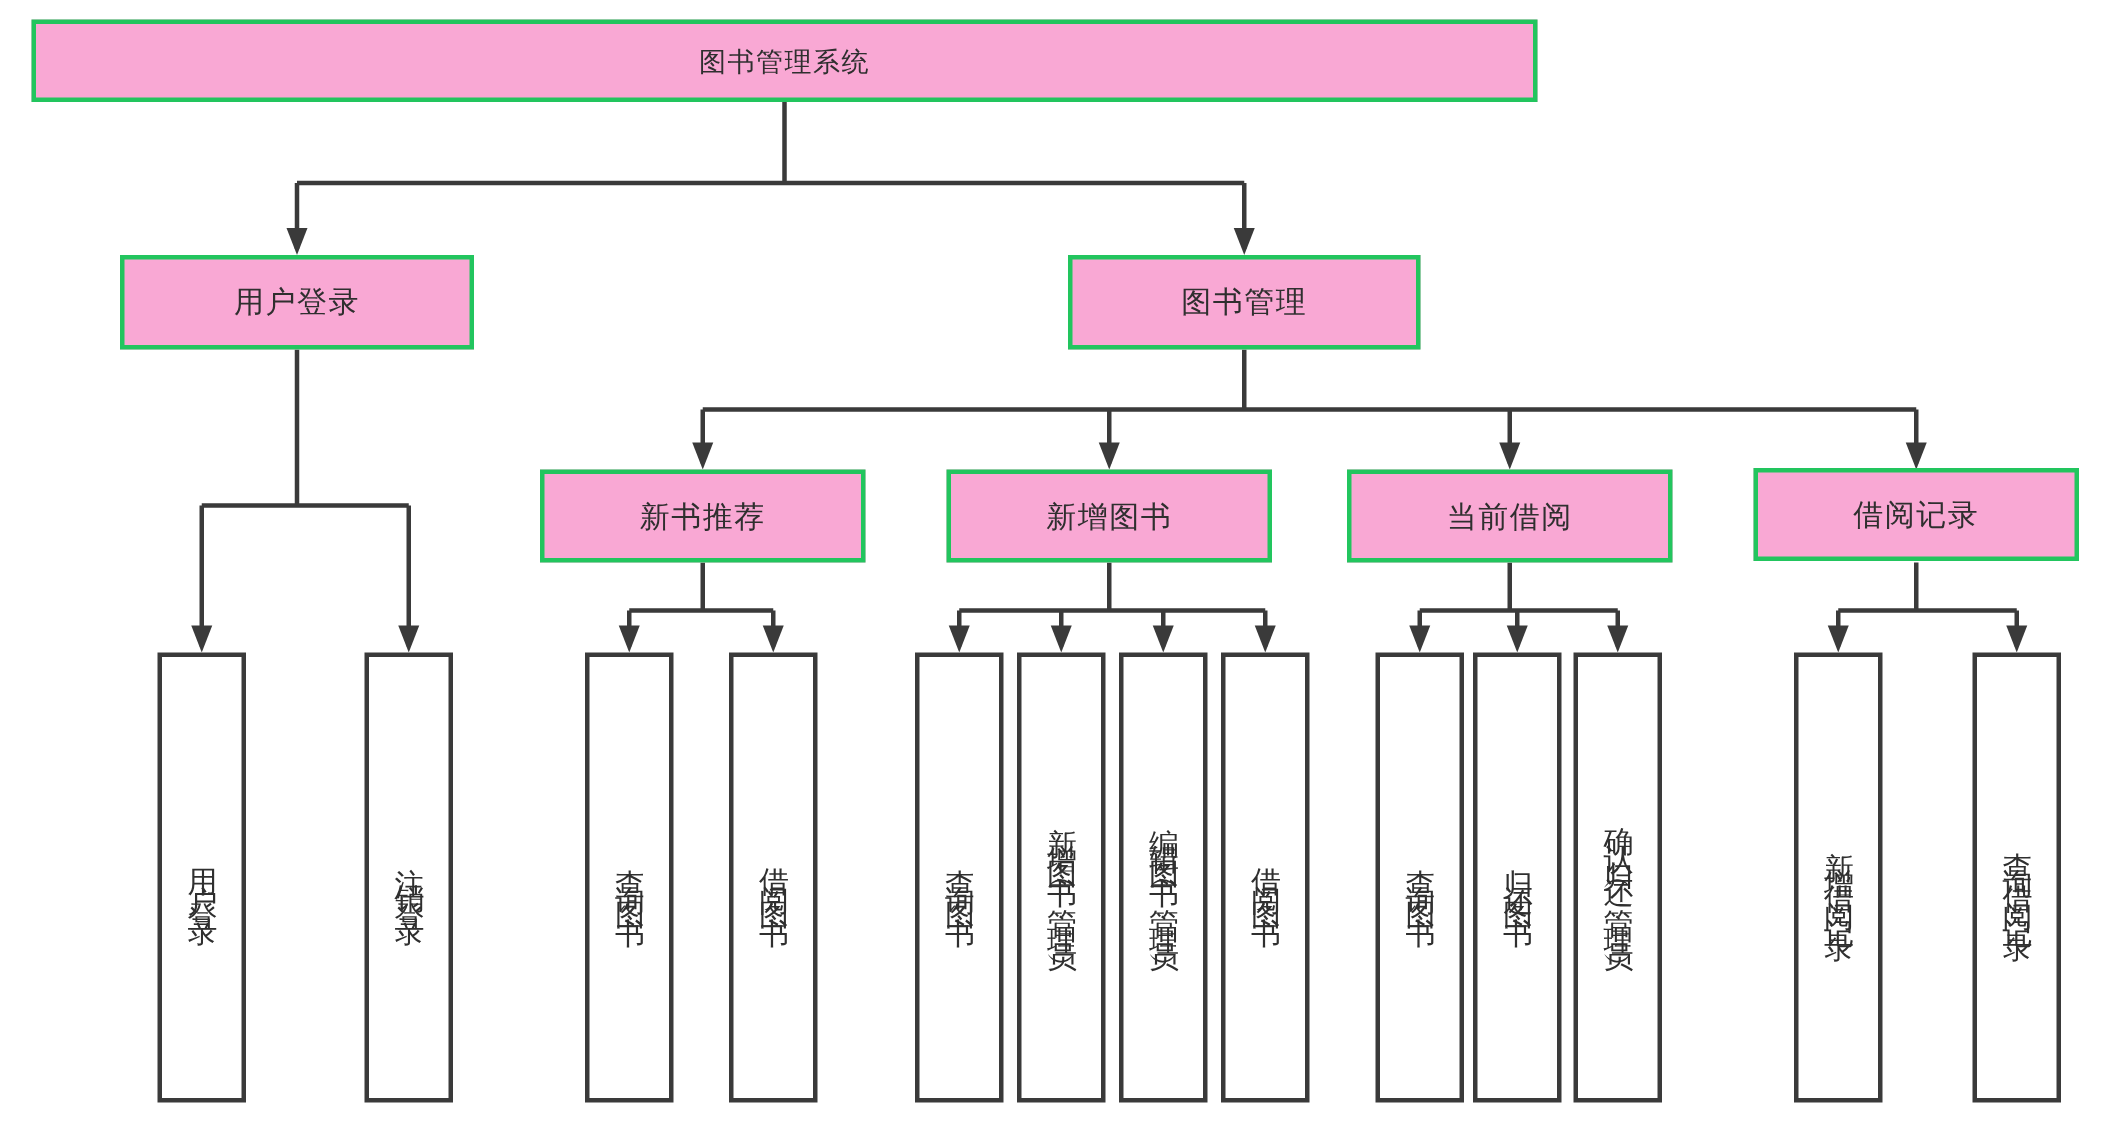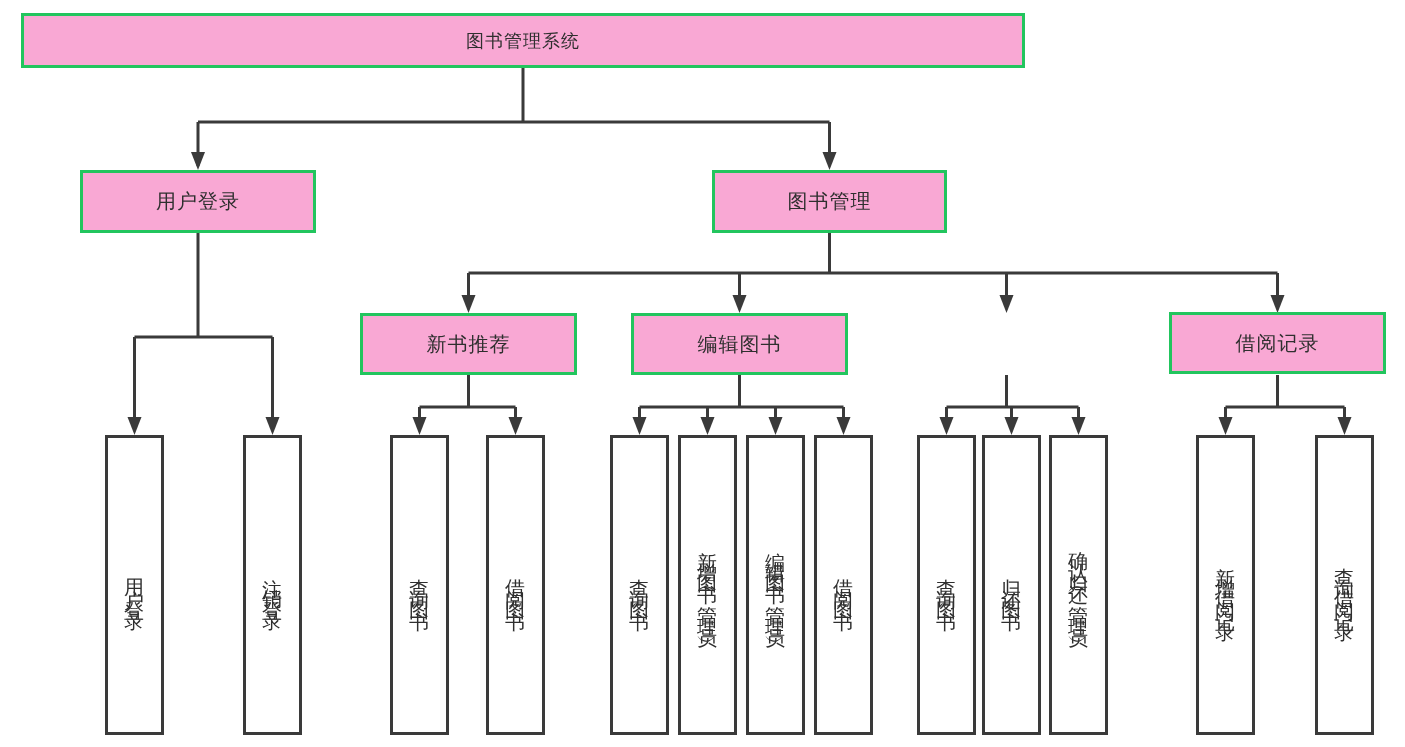--- a/index.html
+++ b/index.html
@@ -113,21 +113,22 @@
     <polygon points="1218.5,417 1232.5,417 1225.5,435"></polygon>
     <polygon points="1337.5,417 1351.5,417 1344.5,435"></polygon>
   </svg>
 
   <div class="hnode root" style="left:21px;top:13px;width:1004px;height:55px;">图书管理系统</div>
 
   <div class="hnode" style="left:80px;top:170px;width:236px;height:63px;">用户登录</div>
   <div class="hnode" style="left:712px;top:170px;width:235px;height:63px;">图书管理</div>
 
   <div class="hnode" style="left:360px;top:313px;width:217px;height:62px;">新书推荐</div>
-  <div class="hnode" style="left:631px;top:313px;width:217px;height:62px;">编辑图书</div>
+  <div class="hnode" style="left:631px;top:313px;width:217px;height:62px;">新增图书</div>
+  <div class="hnode" style="left:898px;top:313px;width:217px;height:62px;">当前借阅</div>
   <div class="hnode" style="left:1169px;top:312px;width:217px;height:62px;">借阅记录</div>
 
   <div class="vnode" style="left:105px;">
     <span>用户登录</span>
   </div>
   <div class="vnode" style="left:243px;">
     <span>注销登录</span>
   </div>
 
   <div class="vnode" style="left:390px;">

